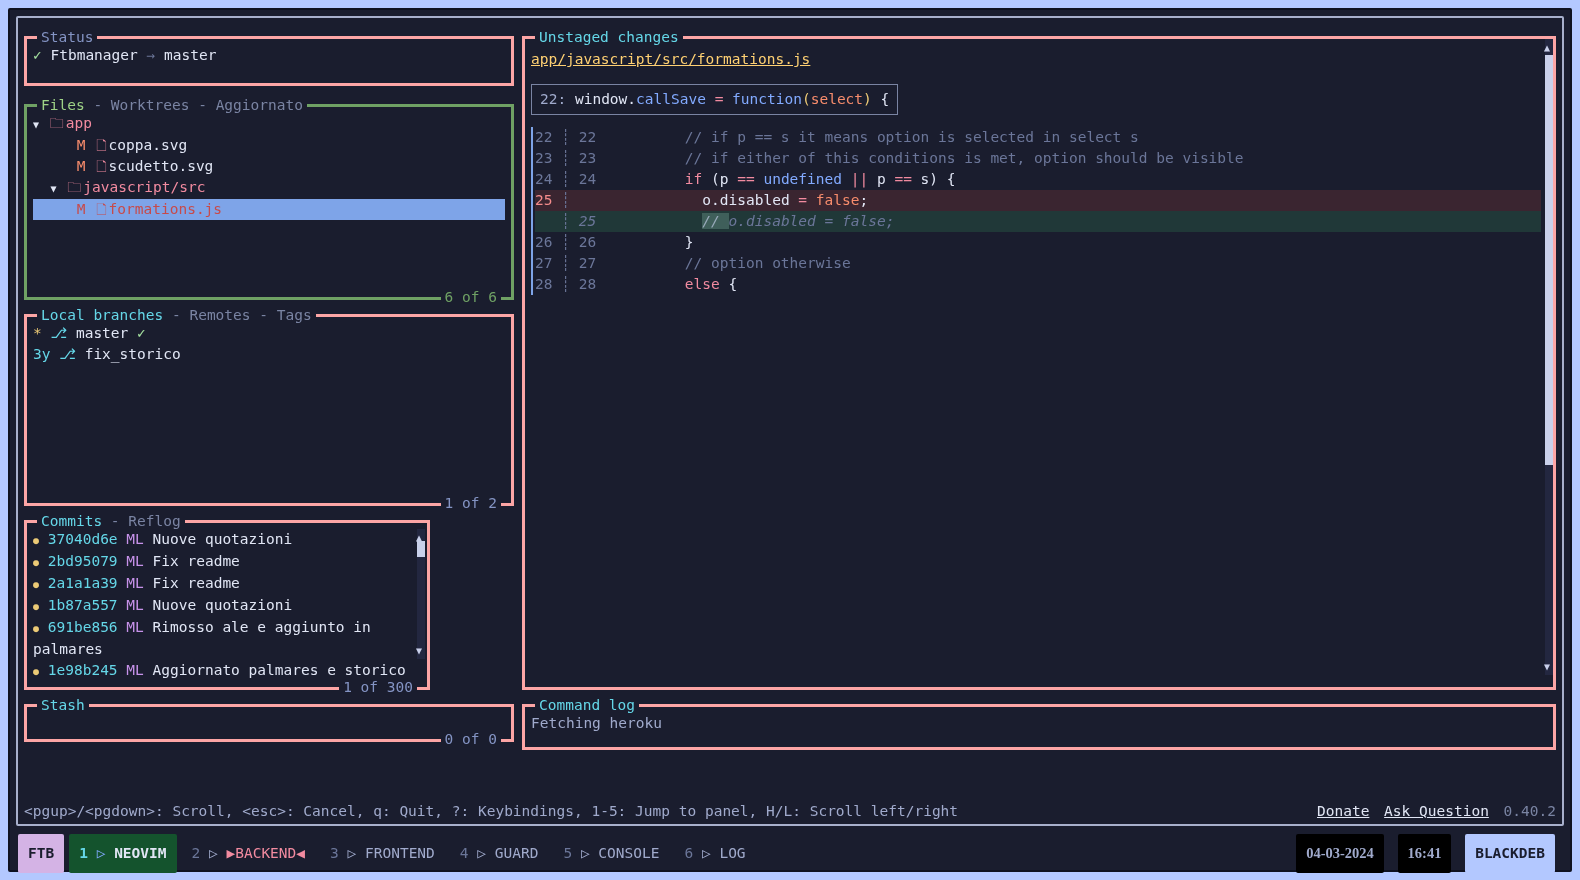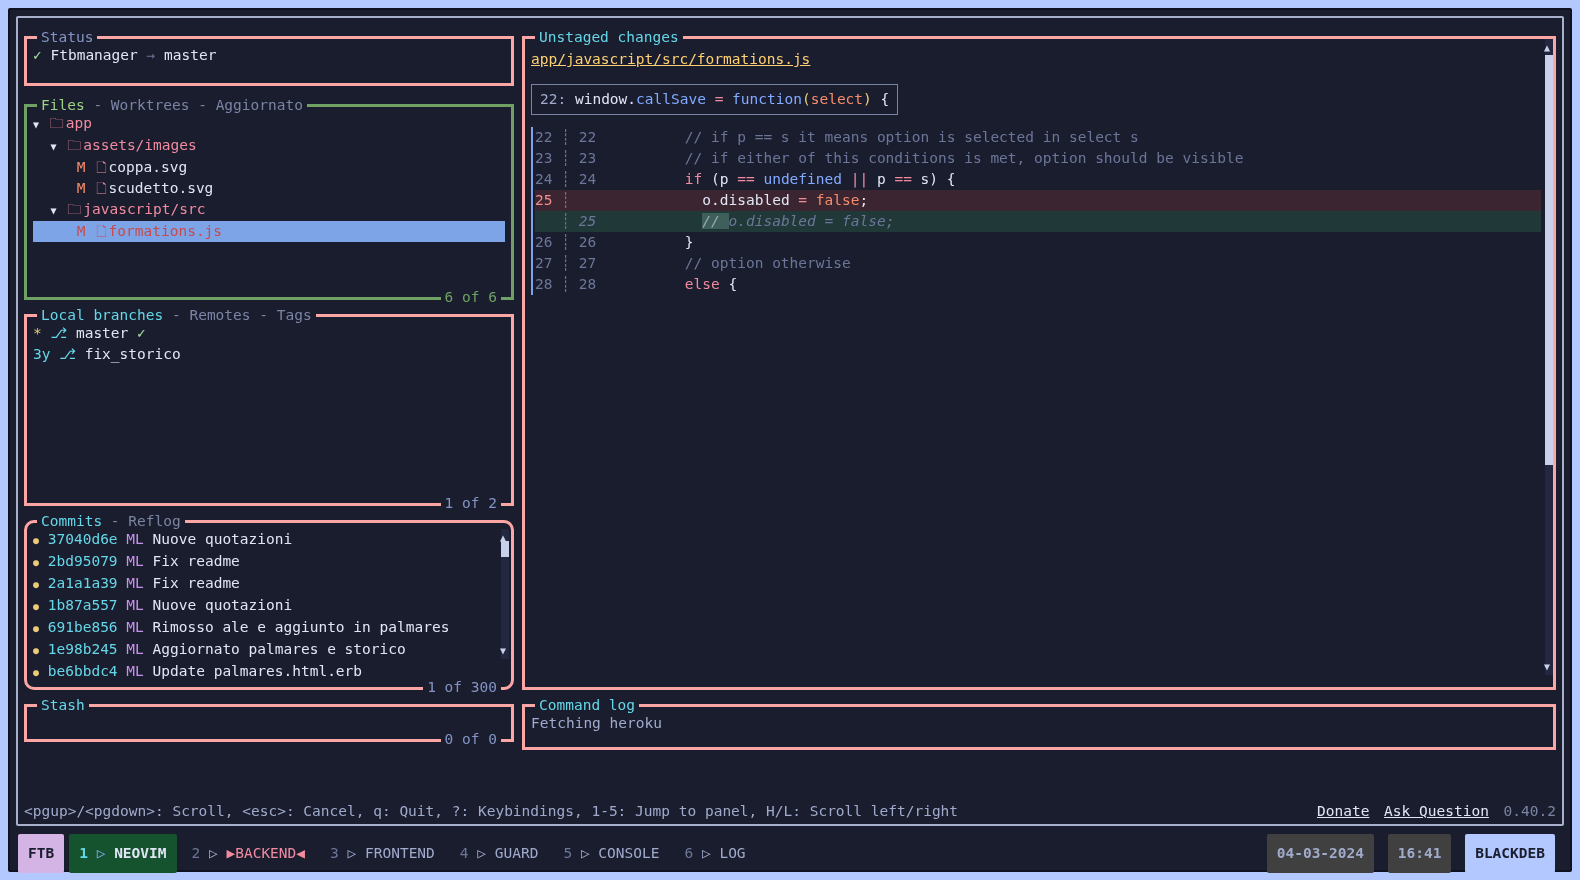--- a/index.html
+++ b/index.html
@@ -145,21 +145,21 @@
   padding: 9px 10px;
   margin-right: 5px;
   font-weight: bold;
   border-radius: 2px;
   vertical-align:middle;
 }
 .tmux-ftb { background: #d4b3e5; color: #1a1d2e; }
 .tmux-active { background: #14532d; }
 .tmux-seg.idle { background: transparent; font-weight: normal;}
 .tmux-right { position: absolute; right: 2px; top: 0; }
-.tmux-date { background: #404040; color:#a0aacc;}
+.tmux-date { background: #000000; color:#a0aacc;font-family:Liberation Serif, serif;}
 .tmux-black { background: #b3c8ff; color: #1a1d2e; font-weight:bold;}
 
 .play::before { content: "\25B7"; }
 .playf::before { content: "\25B6"; }
 .playb::before { content: "\25C0"; }
 .folder::before { content: "\1F5C0"; font-size: 14px; margin: 0 2px; color:#f28ba0;}
 .fileic::before { content: "\1F5CB"; font-size: 13px; margin: 0 2px;}
 .check::before { content: "\2713"; }
 .chev::before { content: "\25BC"; font-size: 10px; }
 .ydot::before { content: "\25CF"; font-size:10px; }
@@ -185,21 +185,20 @@
     <div class="panel files-panel" style="top:86px;left:6px;width:490px;height:196px;">
       <div class="panel-title">
         <span class="active">Files</span>
         <span class="dimmed"> - </span>
         <span class="dimmed">Worktrees</span>
         <span class="dimmed"> - </span>
         <span class="dimmed">Aggiornato</span>
       </div>
       <div class="panel-body">
         <div class="tree-row"><span class="white chev"></span> <span class="pink folder"></span><span class="pink">app</span></div>
-        <div class="tree-row">  <span class="white chev"></span> <span class="pink folder"></span><span class="pink">assets/images</span></div>
         <div class="file-row">     <span class="orange">M</span> <span class="pink fileic"></span><span>coppa.svg</span></div>
         <div class="file-row">     <span class="orange">M</span> <span class="pink fileic"></span><span>scudetto.svg</span></div>
         <div class="tree-row">  <span class="white chev"></span> <span class="pink folder"></span><span class="pink">javascript/src</span></div>
         <div class="file-row selected-row">     <span>M</span> <span class="fileic"></span><span>formations.js</span></div>
       </div>
       <div class="counter">6 of 6</div>
     </div>
 
     <div class="panel" style="top:296px;left:6px;width:490px;height:192px;">
       <div class="panel-title">
@@ -209,21 +208,21 @@
         <span class="dimmed"> - </span>
         <span class="dimmed">Tags</span>
       </div>
       <div class="panel-body">
         <div class="white"> <span class="yellow">*</span> <span class="cyan">⎇</span> <span>master</span> <span class="green">✓</span></div>
         <div class="white"><span class="cyan">3y</span>  <span class="cyan">⎇</span> <span>fix_storico</span></div>
       </div>
       <div class="counter">1 of 2</div>
     </div>
 
-    <div class="panel" style="top:502px;left:6px;width:490px;height:170px;border-radius:10px;">
+    <div class="panel" style="top:502px;left:6px;width:406px;height:170px;">
       <div class="panel-title">
         <span class="cyan">Commits</span>
         <span class="dimmed"> - </span>
         <span class="dimmed">Reflog</span>
       </div>
       <div class="panel-body" id="commits-body">
           <div class="white"><span class="yellow ydot"></span> <span class="cyan">37040d6e</span> <span class="purple">ML</span> <span>Nuove quotazioni</span></div>
           <div class="white"><span class="yellow ydot"></span> <span class="cyan">2bd95079</span> <span class="purple">ML</span> <span>Fix readme</span></div>
           <div class="white"><span class="yellow ydot"></span> <span class="cyan">2a1a1a39</span> <span class="purple">ML</span> <span>Fix readme</span></div>
           <div class="white"><span class="yellow ydot"></span> <span class="cyan">1b87a557</span> <span class="purple">ML</span> <span>Nuove quotazioni</span></div>

